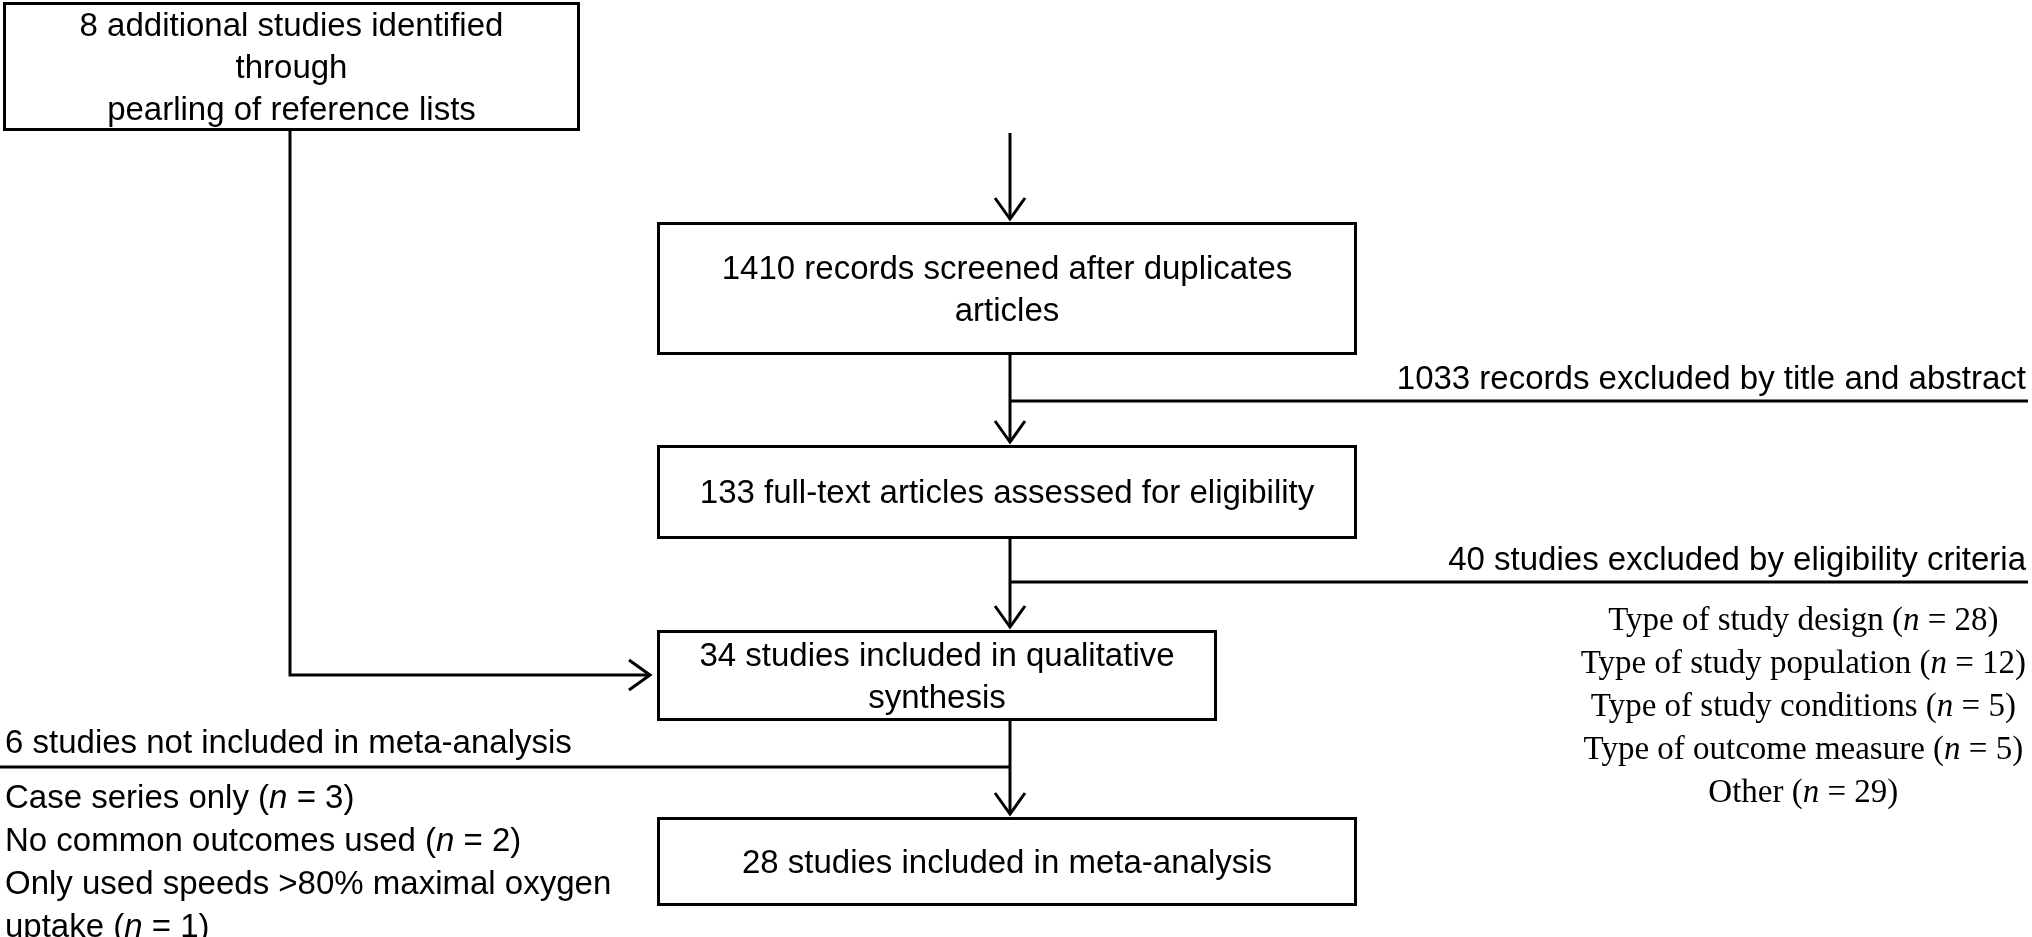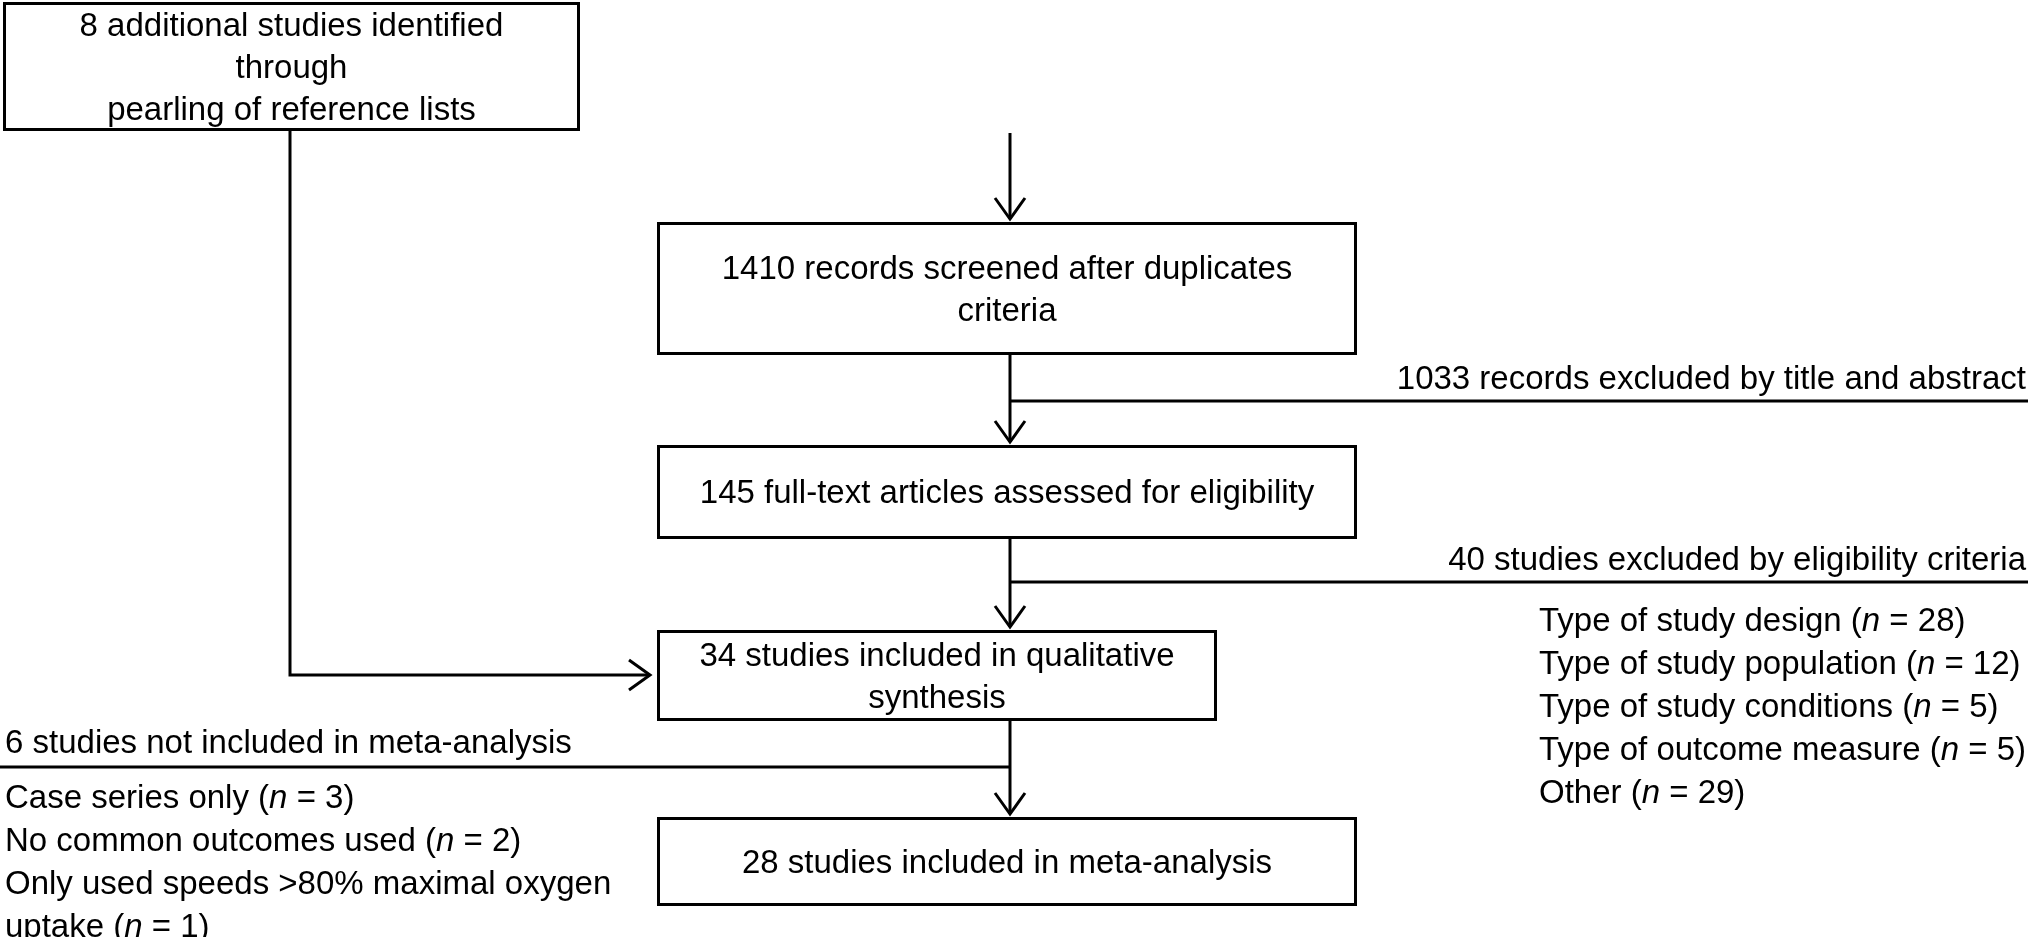--- a/index.html
+++ b/index.html
@@ -47,21 +47,21 @@
   #box-pearling     { left: 3px;   top: 2px;   width: 577px; height: 129px; }
   #box-identified   { left: 657px; top: 2px;   width: 700px; height: 131px; }
   #box-screened     { left: 657px; top: 222px; width: 700px; height: 133px; }
   #box-fulltext     { left: 657px; top: 445px; width: 700px; height: 94px;  }
   #box-qualitative  { left: 657px; top: 630px; width: 560px; height: 91px;  }
   #box-meta         { left: 657px; top: 817px; width: 700px; height: 89px; text-align: right;  }
 
   
   #ann-title-abstract { right: 6px; top: 356px; }
   #ann-eligibility    { right: 6px; top: 537px; }
-  #list-eligibility   { right: 6px; top: 598px; text-align: left; }
+  #list-eligibility   { right: 6px; top: 598px; text-align: center; font-family: Liberation Serif, serif; }
   #ann-notmeta        { left: 5px;  top: 720px; }
   #list-notmeta       { left: 5px;  top: 775px; width: 625px; }
 </style>
 </head>
 <body>
 
 <div id="canvas">
 
   <svg id="wires" viewBox="0 0 2032 937" xmlns="http://www.w3.org/2000/svg" fill="none" stroke="#000000" stroke-width="3">
 
@@ -91,26 +91,26 @@
     <div>
       <div>8 additional studies identified through</div>
       <div>pearling of reference lists</div>
     </div>
   </div>
 
 
   <div class="box" id="box-screened">
     <div>
       <div>1410 records screened after duplicates</div>
-      <div>criteria</div>
+      <div>articles</div>
     </div>
   </div>
 
   <div class="box" id="box-fulltext">
-    <div>145 full-text articles assessed for eligibility</div>
+    <div>133 full-text articles assessed for eligibility</div>
   </div>
 
   <div class="box" id="box-qualitative">
     <div>34 studies included in qualitative synthesis</div>
   </div>
 
   <div class="box" id="box-meta">
     <div>28 studies included in meta-analysis</div>
   </div>
 

